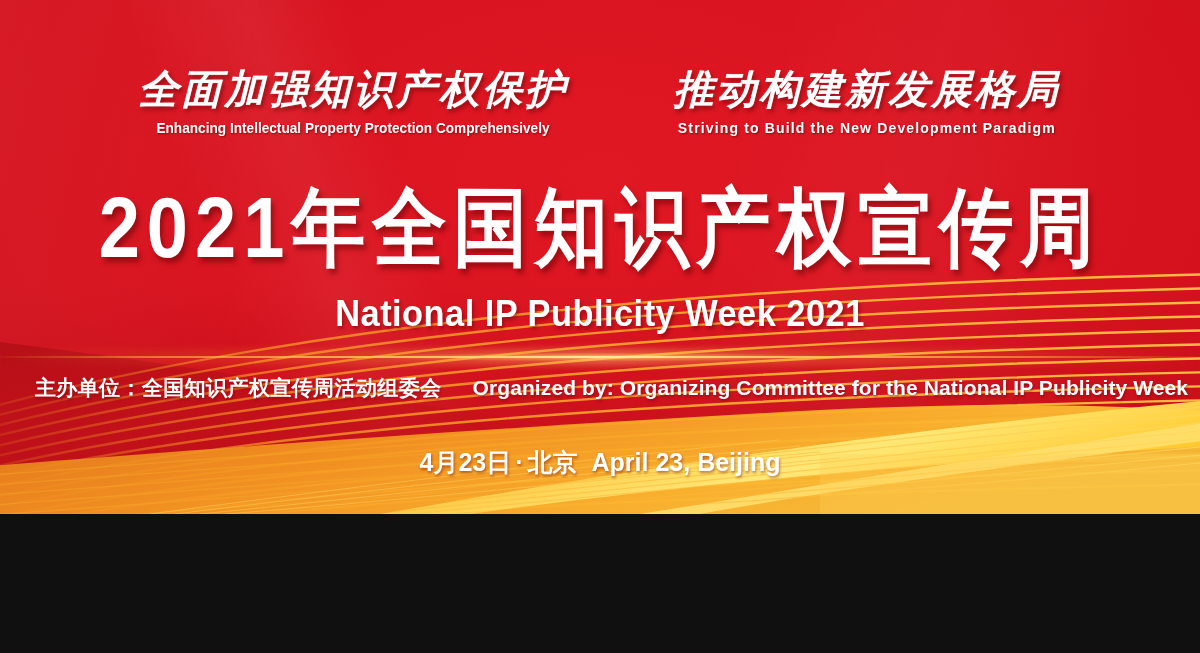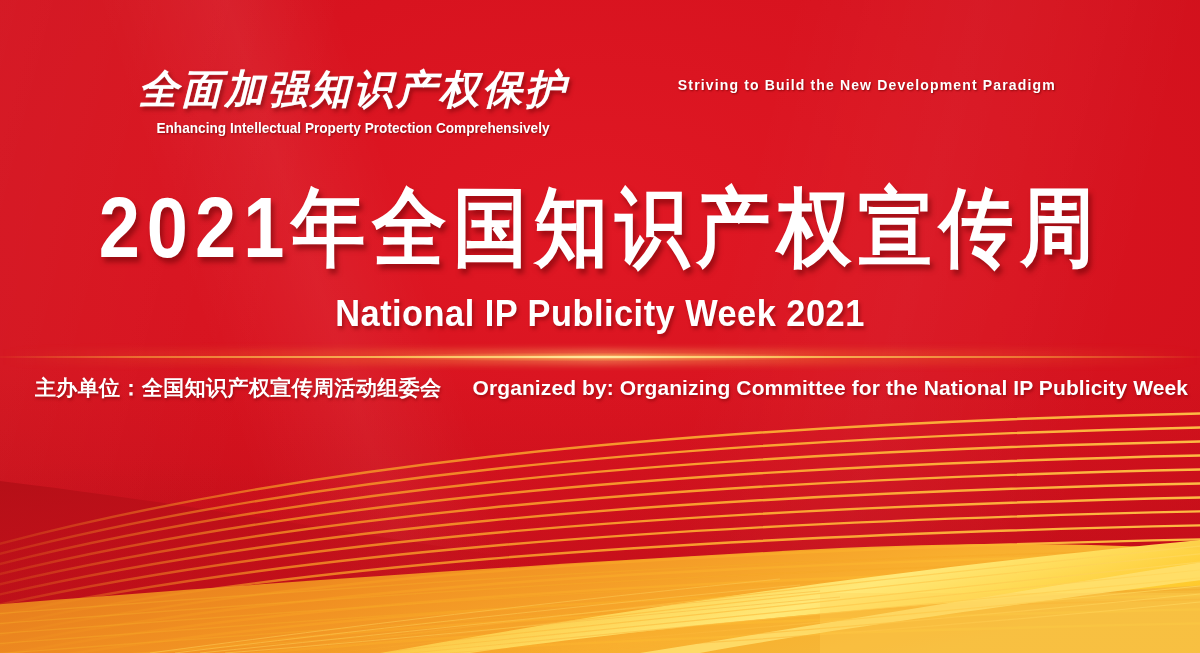--- a/index.html
+++ b/index.html
@@ -6,21 +6,21 @@
   html, body {
     margin: 0;
     padding: 0;
     background: #101010;
   }
   * { box-sizing: border-box; }
 
   .poster {
     position: relative;
     width: 1200px;
-    height: 653px;
+    height: 514px;
     overflow: hidden;
     background: #d946ef;
     font-family: "Liberation Sans", "DejaVu Sans", sans-serif;
     user-select: none;
     padding-left: 36px;
   }
 
   
   .bg-base {
     position: absolute; inset: 0;
@@ -296,28 +296,32 @@
   <div class="content">
 
     <div class="slogans">
 
       <div class="slogan">
         <div class="slogan-cn">全面加强知识产权保护</div>
         <div class="slogan-en">Enhancing Intellectual Property Protection Comprehensively</div>
       </div>
 
       <div class="slogan">
+        <div class="slogan-cn">推动构建新发展格局</div>
         <div class="slogan-en spaced">Striving to Build the New Development Paradigm</div>
       </div>
 
     </div>
 
     <div class="title-cn">2021年全国知识产权宣传周</div>
 
     <div class="title-en">National IP Publicity Week 2021</div>
 
     <div class="organizer">
       <span class="cn">主办单位：全国知识产权宣传周活动组委会</span><span class="en">Organized by: Organizing Committee for the National IP Publicity Week</span>
     </div>
 
+    <div class="datetime">
+      <span>4月23日</span><span class="dot">·</span><span>北京</span><span class="en">April 23, Beijing</span>
+    </div>
 
   </div>
 </div>
 
 </body></html>

